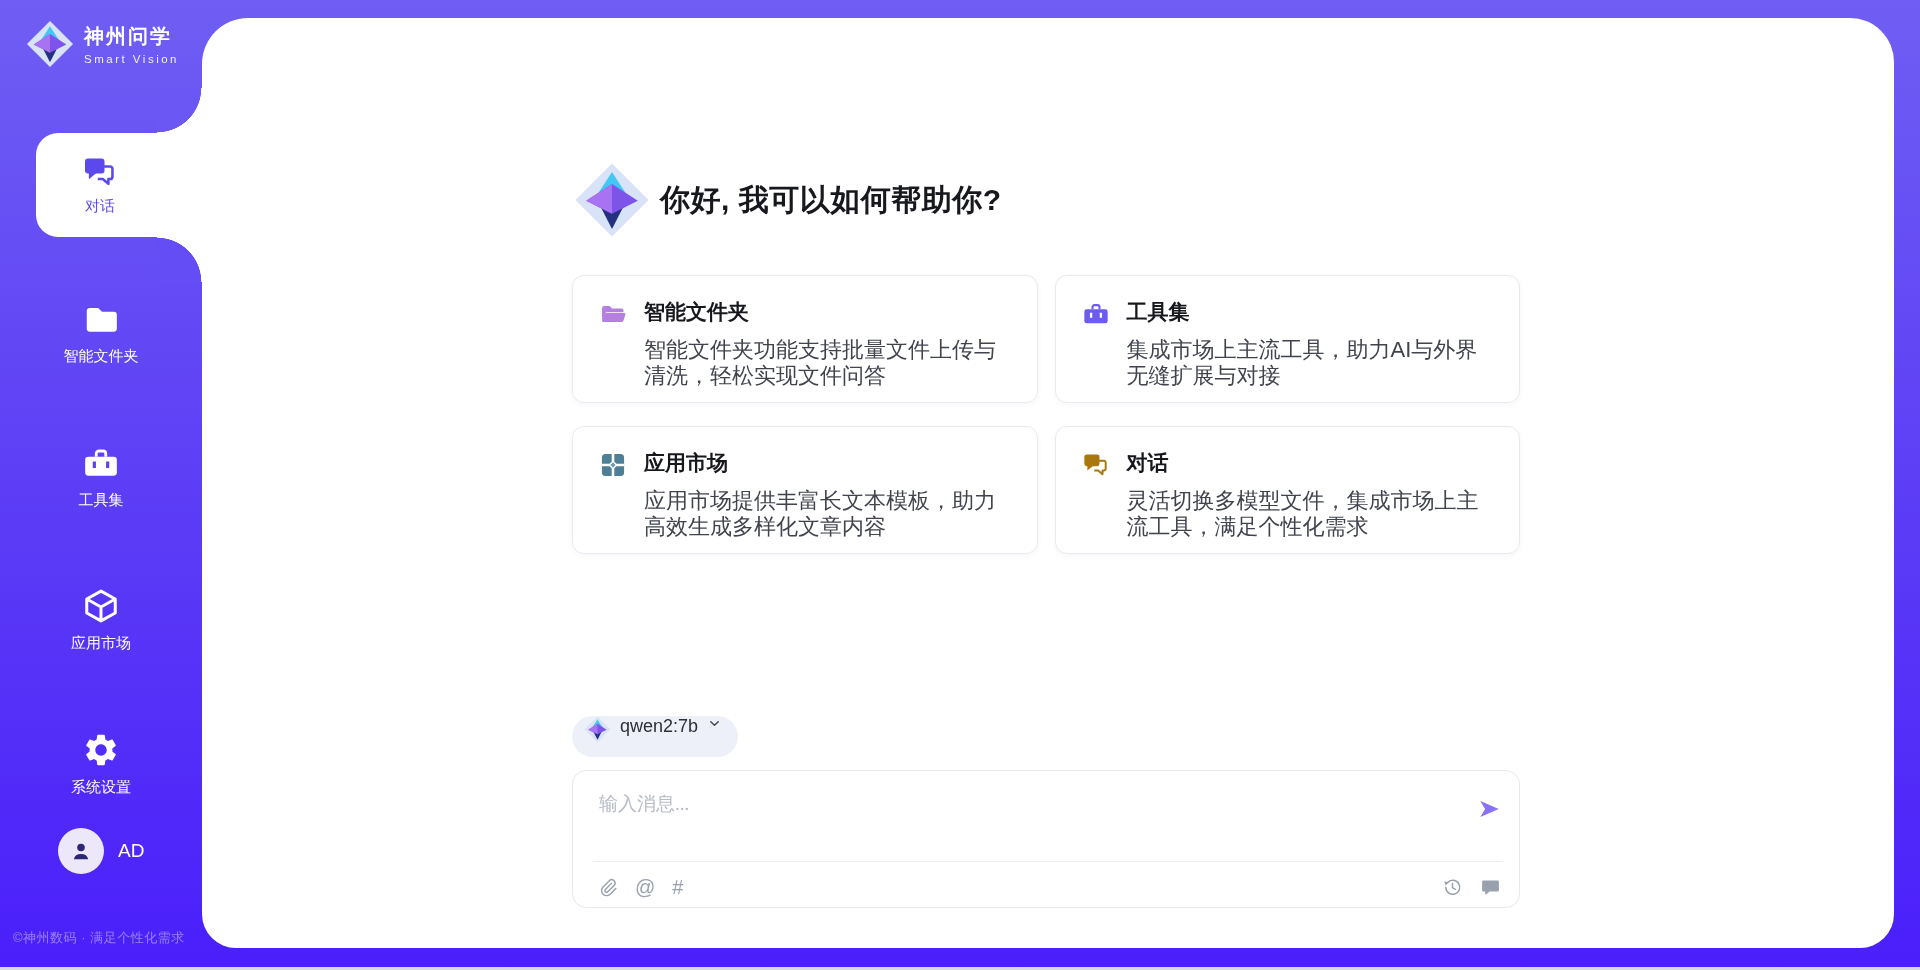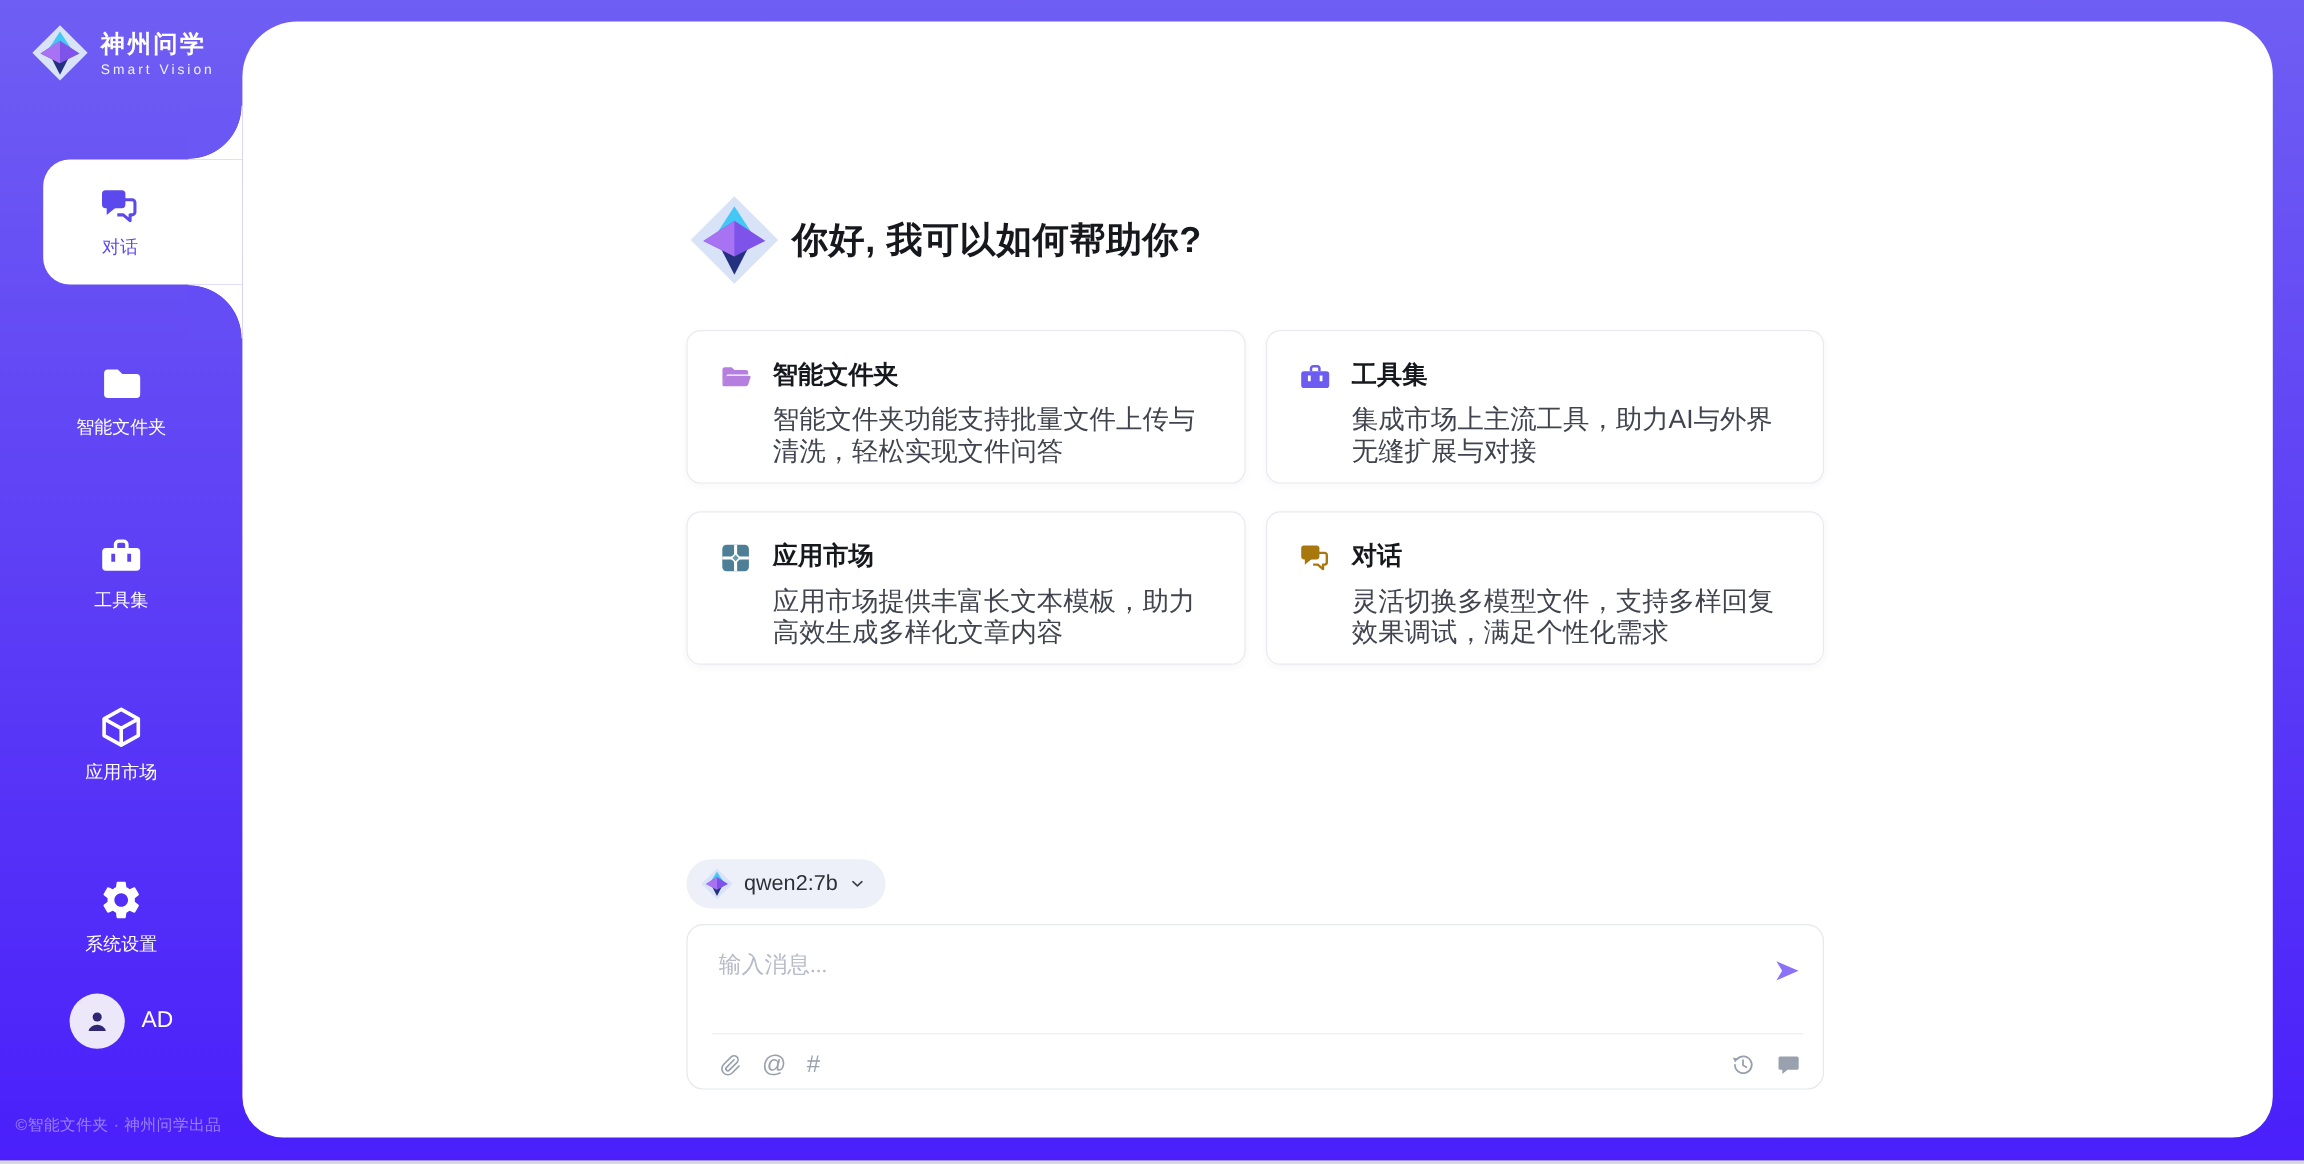--- a/index.html
+++ b/index.html
@@ -50,21 +50,21 @@
     display:grid; grid-template-columns:1fr 1fr; gap:23px 17px; }
   .card { position:relative; background:#fff; border:1px solid #e9eaf1; border-radius:12px;
     height:128px; padding:22px 26px 0 71px; box-shadow:0 2px 6px rgba(40,40,90,0.04);
     cursor:pointer; }
   .card-icon { position:absolute; left:26px; top:24px; width:28px; height:28px; }
   .card-icon svg { width:28px; height:28px; display:block; }
   .card-title { font-size:21px; font-weight:bold; color:#17181d; margin-bottom:11px; }
   .card-desc { font-size:22px; color:#41444f; line-height:26px; }
 
   .model-pill { position:absolute; left:370px; top:698px; height:41px; background:#eef0f9;
-    border-radius:21px; display:inline-flex; align-items:center; gap:9px;
+    border-radius:21px; display:inline-flex; gap:9px;
     padding:0 16px 0 12px; cursor:pointer; }
   .model-pill .pill-logo svg { width:27px; height:27px; display:block; }
   .model-name { font-size:18px; color:#2d2f36; }
   .model-pill .chev svg { width:15px; height:15px; display:block; }
 
   .composer { position:absolute; left:370px; top:752px; width:948px; height:138px;
     background:#fff; border:1.5px solid #e6e7ef; border-radius:14px; }
   .composer textarea { position:absolute; left:26px; top:20px; width:820px; height:60px;
     border:none; outline:none; resize:none; font-size:19px;
     font-family:Liberation Serif, serif; color:#3a3d46; background:transparent; }
@@ -199,21 +199,21 @@
 
   <div class="user">
     <span class="avatar">
       <svg>
           <use href="#sym-person"></use>
         </svg>
     </span>
     <span class="user-name">AD</span>
   </div>
 
-  <div class="copyright">©智能文件夹 · 神州问学出品</div>
+  <div class="copyright">©神州数码 · 满足个性化需求</div>
 </div>
 
 <div class="content">
 
   <div class="greeting">
     <svg>
         <use href="#logo-diamond"></use>
       </svg>
     <span class="greeting-text">你好, 我可以如何帮助你?</span>
   </div>
@@ -249,21 +249,21 @@
       <div class="card-desc">应用市场提供丰富长文本模板，助力高效生成多样化文章内容</div>
     </div>
 
     <div class="card">
       <span class="card-icon" style="color:#a8780f">
         <svg>
             <use href="#sym-chat"></use>
           </svg>
       </span>
       <div class="card-title">对话</div>
-      <div class="card-desc">灵活切换多模型文件，支持多样回复效果调试，满足个性化需求</div>
+      <div class="card-desc">灵活切换多模型文件，集成市场上主流工具，满足个性化需求</div>
     </div>
   </div>
 
   <div class="model-pill">
     <span class="pill-logo">
       <svg>
           <use href="#logo-diamond"></use>
         </svg>
     </span>
     <span class="model-name">qwen2:7b</span>

